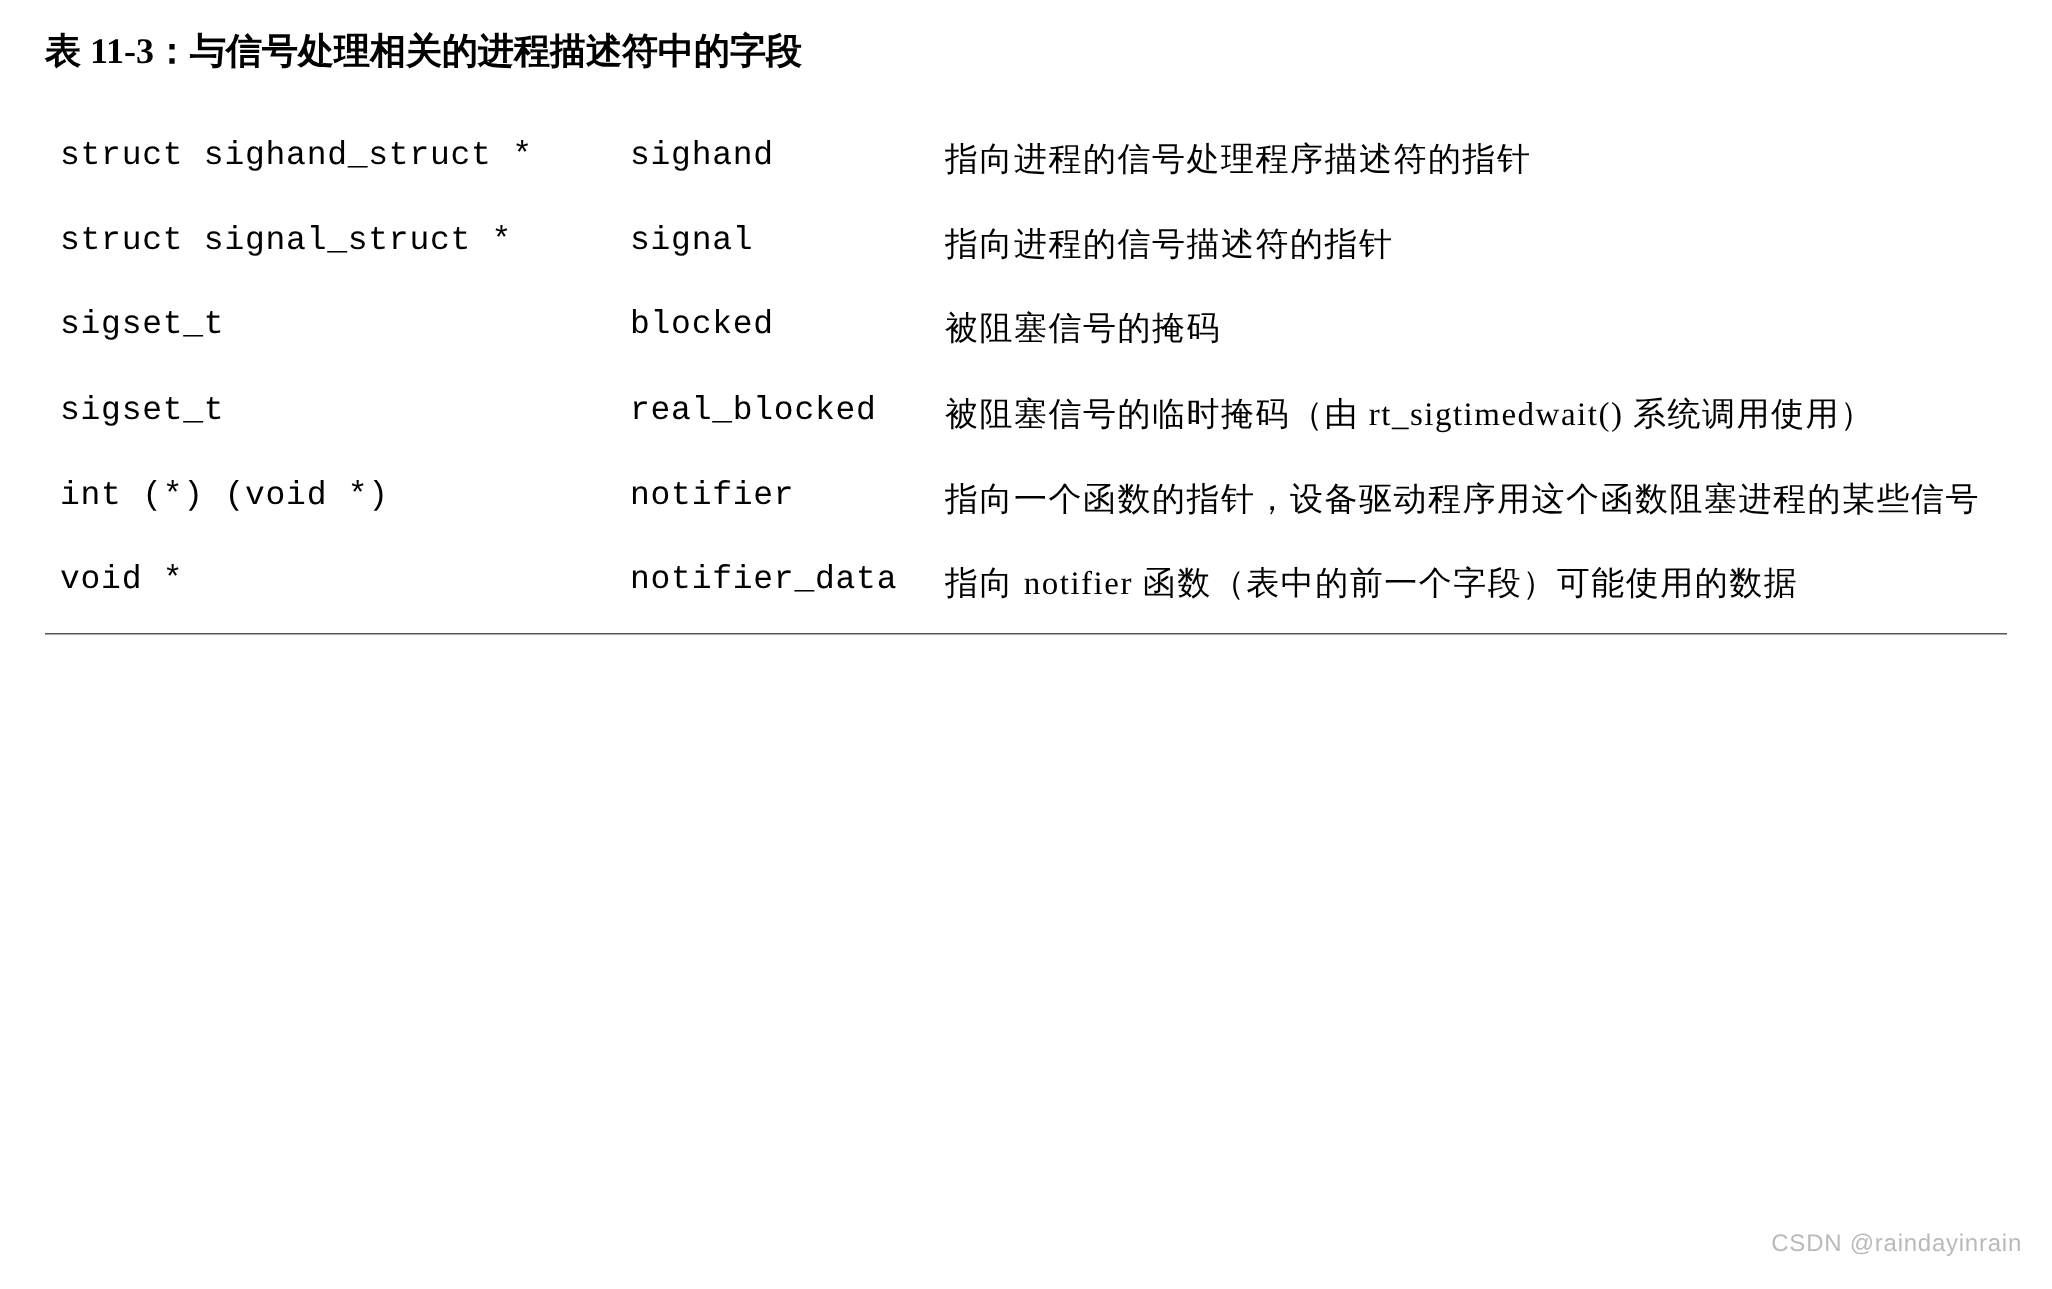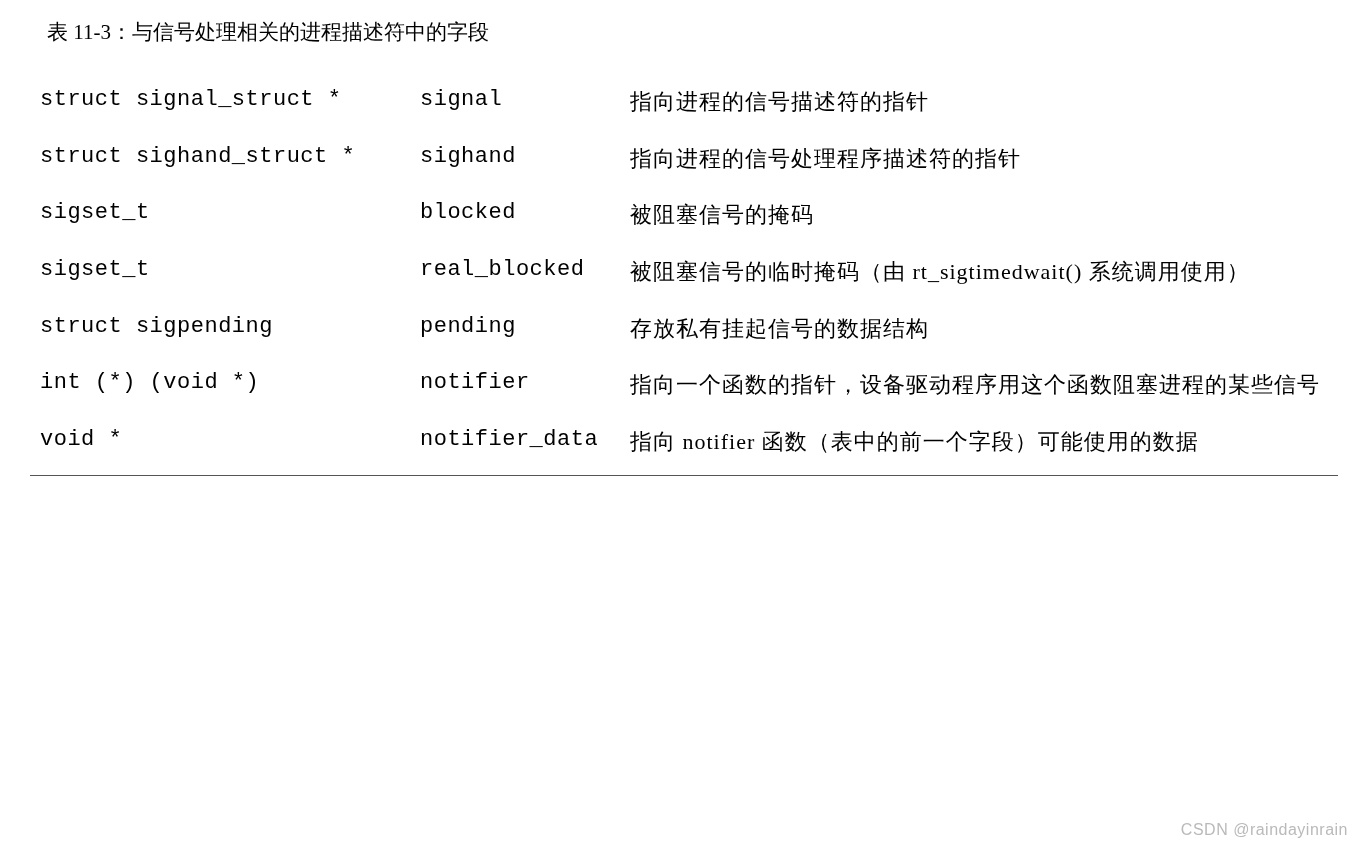--- a/index.html
+++ b/index.html
@@ -9,24 +9,24 @@
     }
     body {
       background: #ffffff;
       font-family: "SimSun", "宋体", serif;
       width: 1368px;
       height: 859px;
       padding: 18px 30px 10px 30px;
       position: relative;
     }
     .title {
-      font-size: 21px;
-      font-weight: normal;
+      font-size: 24px;
+      font-weight: bold;
       margin-bottom: 28px;
-      margin-left: 17px;
+      margin-left: 0;
       font-family: "SimSun", "Microsoft YaHei", serif;
     }
     .table {
       display: table;
       width: 100%;
       border-collapse: collapse;
     }
     .thead {
       display: table-row;
     }
@@ -89,43 +89,38 @@
     }
   </style>
 </head>
 <body>
 
 <div class="title">表 11-3：与信号处理相关的进程描述符中的字段</div>
 
 <div class="table">
   <div class="tbody" id="tbody">
       <div class="row">
+        <div class="cell col-type"><span class="code-text">struct sighand_struct *</span></div>
+        <div class="cell col-name"><span class="code-text">sighand</span></div>
+        <div class="cell col-desc"><span class="desc-text">指向进程的信号处理程序描述符的指针</span></div>
+      </div>
+      <div class="row">
         <div class="cell col-type"><span class="code-text">struct signal_struct *</span></div>
         <div class="cell col-name"><span class="code-text">signal</span></div>
         <div class="cell col-desc"><span class="desc-text">指向进程的信号描述符的指针</span></div>
-      </div>
-      <div class="row">
-        <div class="cell col-type"><span class="code-text">struct sighand_struct *</span></div>
-        <div class="cell col-name"><span class="code-text">sighand</span></div>
-        <div class="cell col-desc"><span class="desc-text">指向进程的信号处理程序描述符的指针</span></div>
       </div>
       <div class="row">
         <div class="cell col-type"><span class="code-text">sigset_t</span></div>
         <div class="cell col-name"><span class="code-text">blocked</span></div>
         <div class="cell col-desc"><span class="desc-text">被阻塞信号的掩码</span></div>
       </div>
       <div class="row">
         <div class="cell col-type"><span class="code-text">sigset_t</span></div>
         <div class="cell col-name"><span class="code-text">real_blocked</span></div>
         <div class="cell col-desc"><span class="desc-text">被阻塞信号的临时掩码（由 rt_sigtimedwait() 系统调用使用）</span></div>
-      </div>
-      <div class="row">
-        <div class="cell col-type"><span class="code-text">struct sigpending</span></div>
-        <div class="cell col-name"><span class="code-text">pending</span></div>
-        <div class="cell col-desc"><span class="desc-text">存放私有挂起信号的数据结构</span></div>
       </div>
       <div class="row">
         <div class="cell col-type"><span class="code-text">int (*) (void *)</span></div>
         <div class="cell col-name"><span class="code-text">notifier</span></div>
         <div class="cell col-desc"><span class="desc-text">指向一个函数的指针，设备驱动程序用这个函数阻塞进程的某些信号</span></div>
       </div>
       <div class="row">
         <div class="cell col-type"><span class="code-text">void *</span></div>
         <div class="cell col-name"><span class="code-text">notifier_data</span></div>
         <div class="cell col-desc"><span class="desc-text">指向 notifier 函数（表中的前一个字段）可能使用的数据</span></div>

